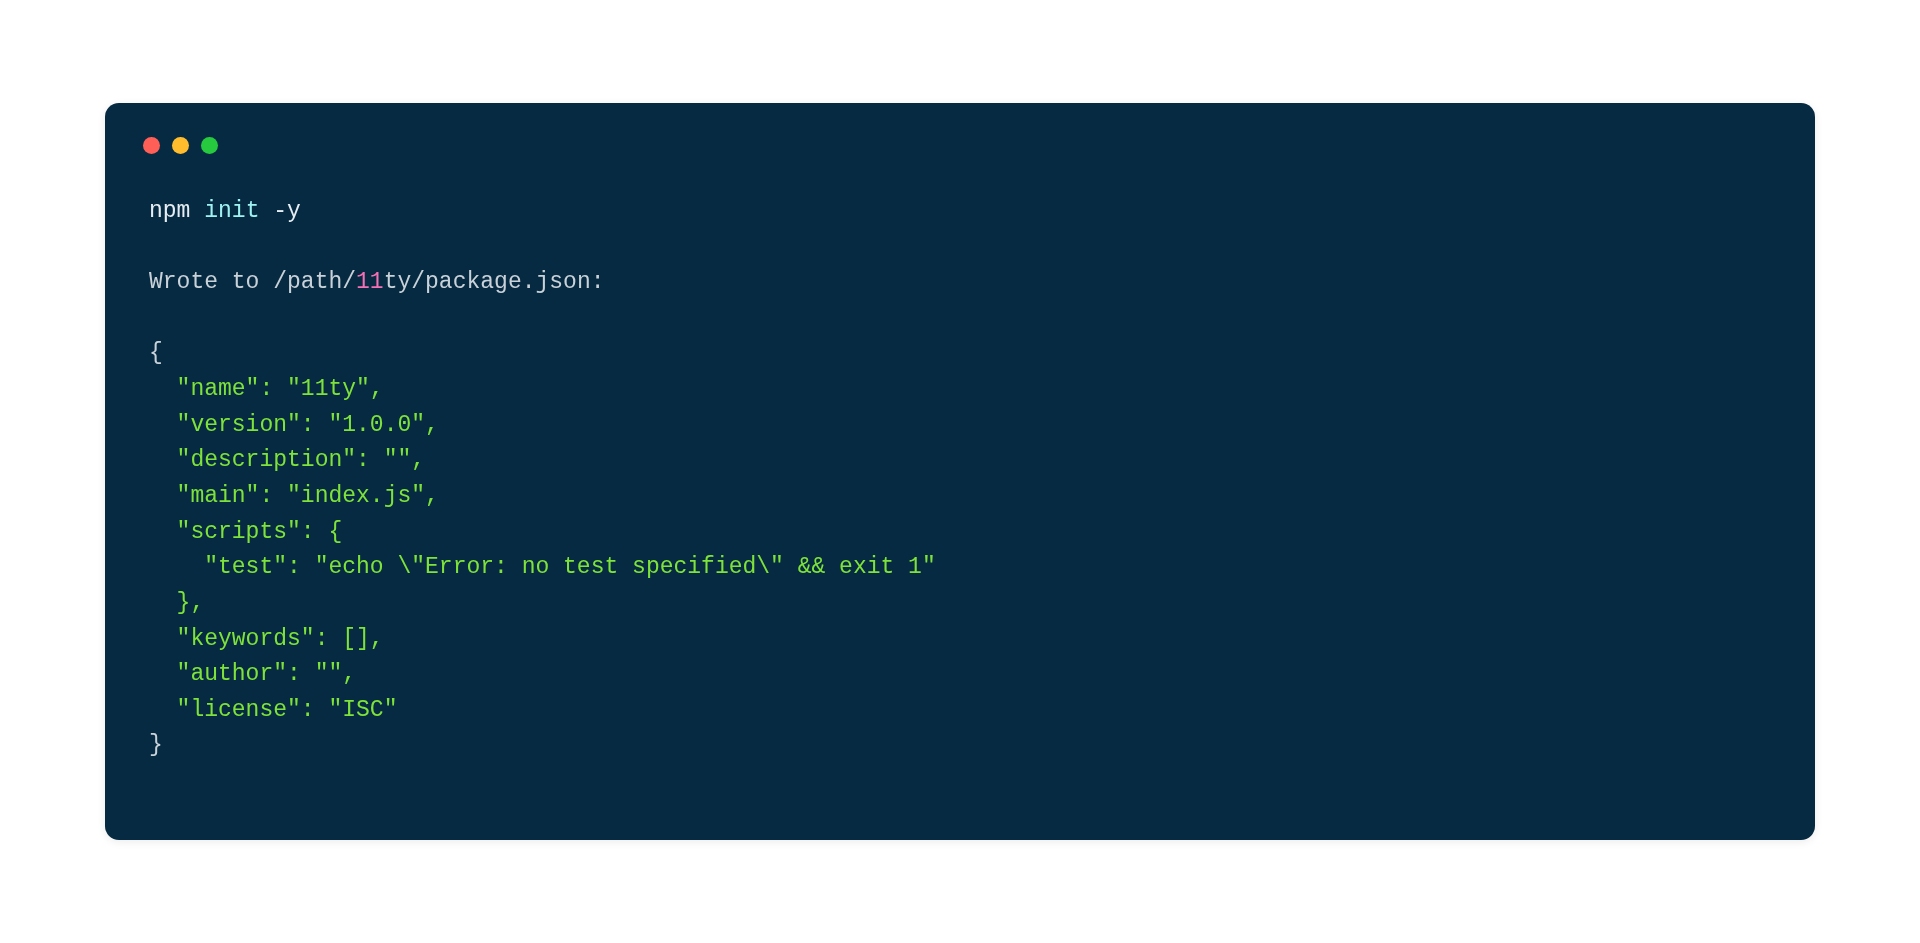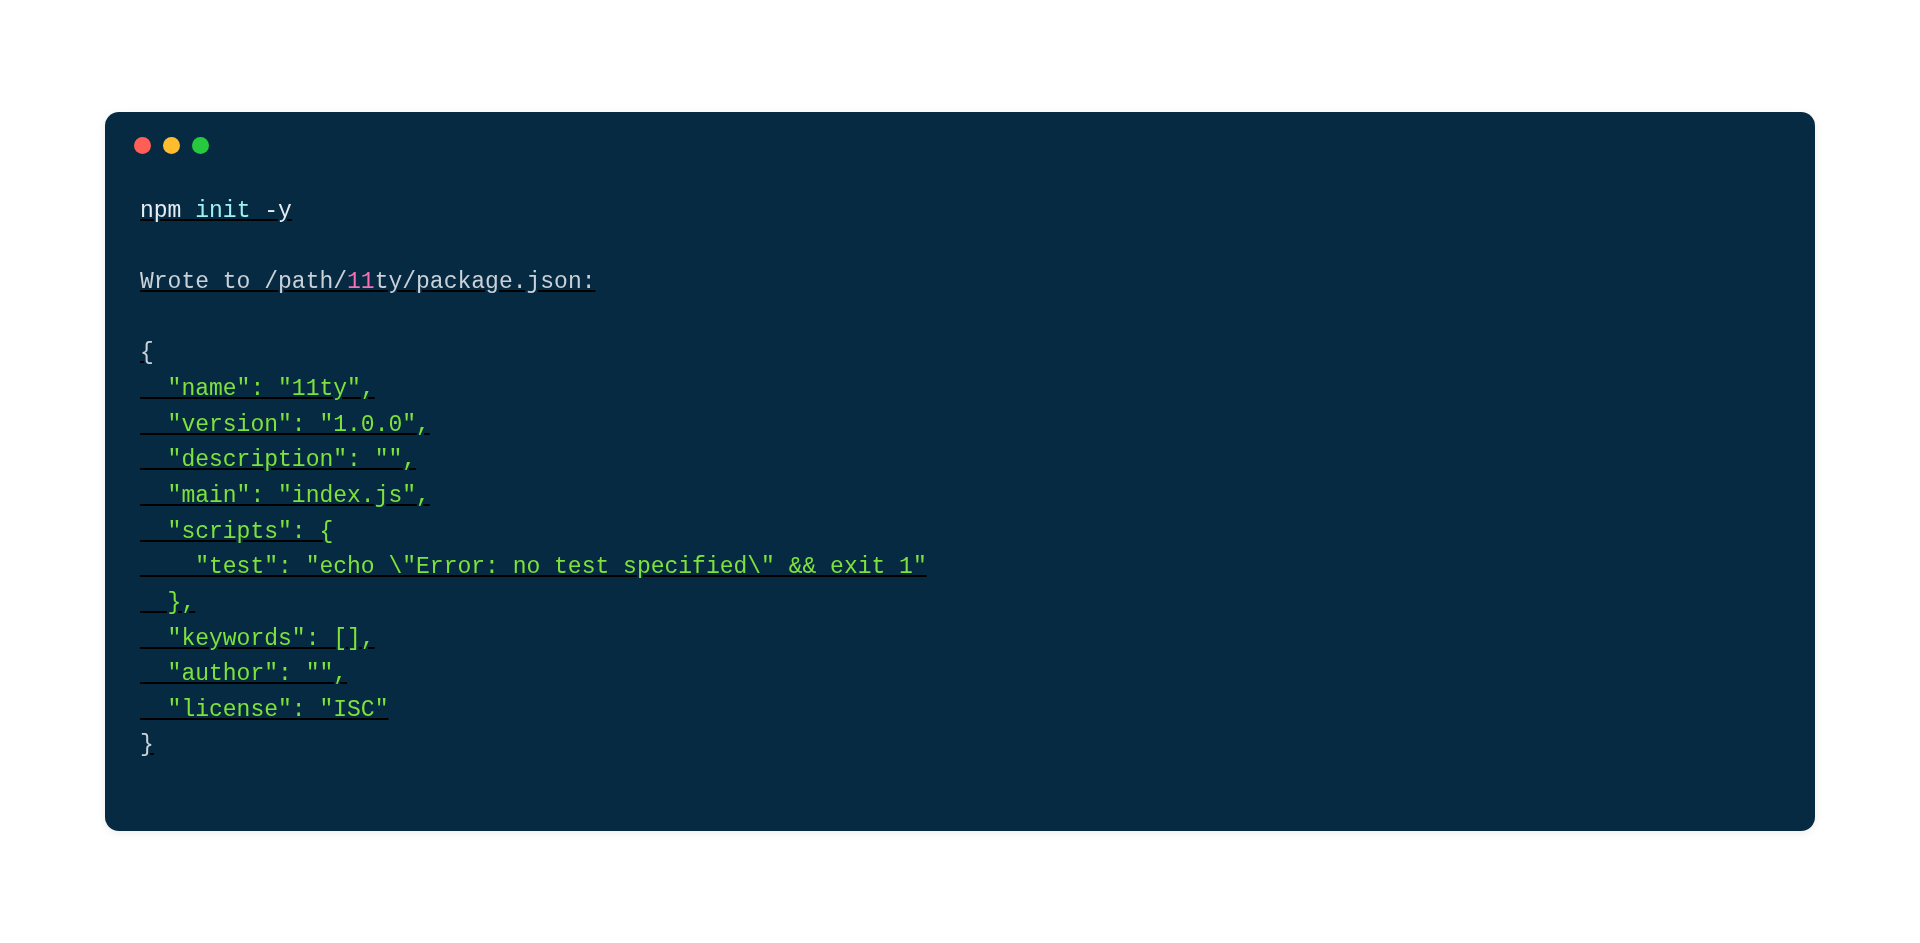--- a/index.html
+++ b/index.html
@@ -9,24 +9,23 @@
       background: #ffffff;
       display: flex;
       align-items: center;
       justify-content: center;
       font-family: "SF Mono", "Monaco", "Consolas", "Courier New", monospace;
     }
     .terminal {
       width: 1710px;
       background: #062a41;
       border-radius: 14px;
-      padding: 7px;
+      padding: 16px;
       overflow: hidden;
       box-shadow: 0 2px 8px rgba(0,0,0,0.08);
-      text-decoration: underline;
     }
     .titlebar {
       display: flex;
       gap: 12px;
       padding: 18px 22px 0 22px;
       align-items: center;
     }
     .dot {
       width: 17px;
       height: 17px;

